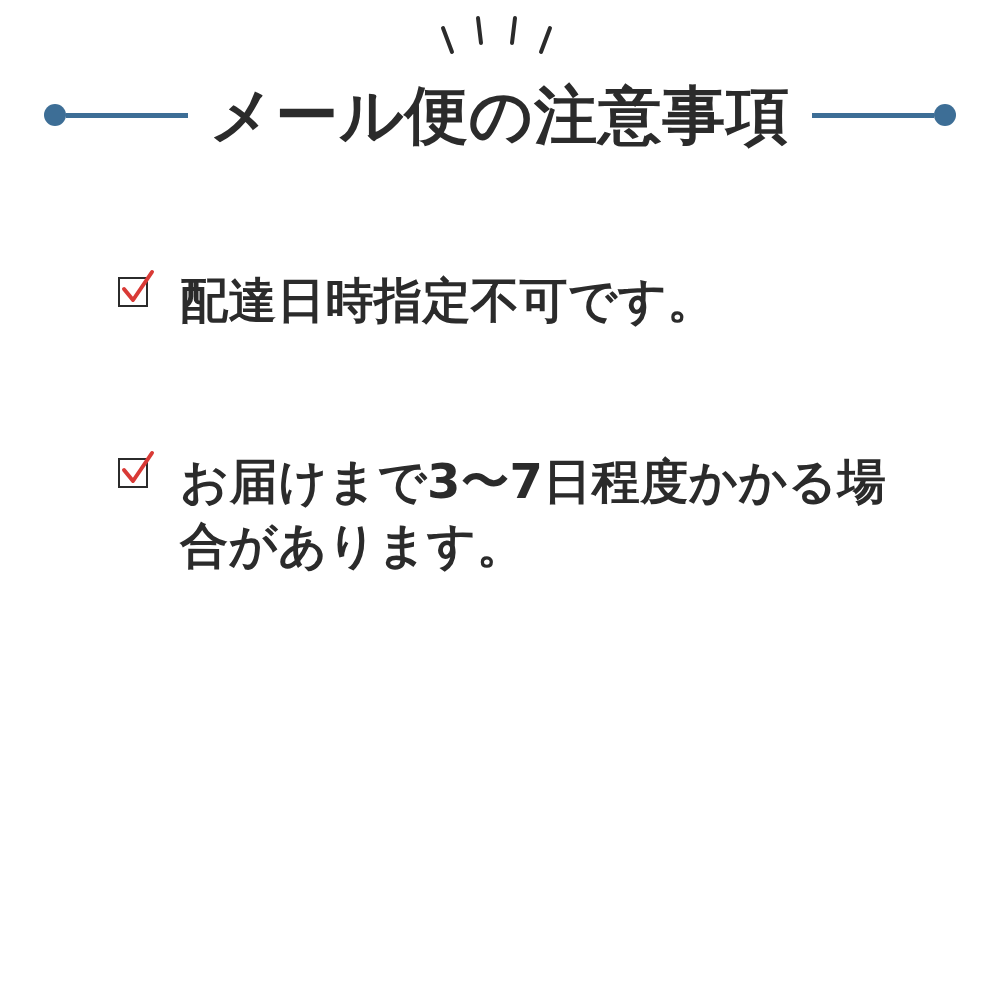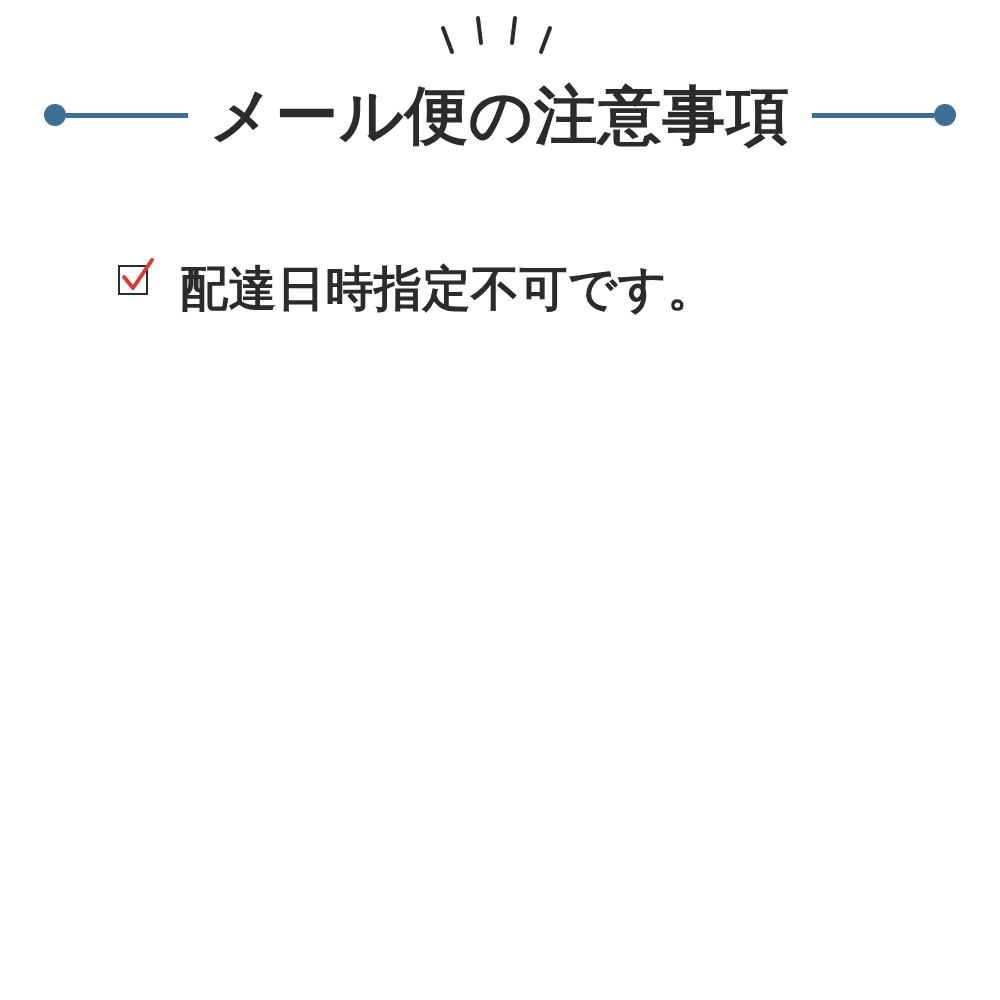--- a/index.html
+++ b/index.html
@@ -75,21 +75,21 @@
     letter-spacing: 1px;
     white-space: nowrap;
     padding: 0 16px;
     line-height: 1;
   }
 
   
   .notes {
     position: absolute;
     left: 118px;
-    top: 257px;
+    top: 269px;
     width: 800px;
   }
   .note-item {
     display: flex;
     align-items: flex-start;
     margin-bottom: 118px;
   }
   .note-item:last-child { margin-bottom: 0; }
 
   .checkbox {
@@ -159,15 +159,24 @@
       <span class="checkbox">
         <span class="box"></span>
         <svg viewBox="0 0 40 42" aria-hidden="true">
           <polyline points="8,20 17,31 36,3" fill="none" stroke="#d93a36" stroke-width="4" stroke-linecap="round" stroke-linejoin="round"></polyline>
         </svg>
       </span>
       <span class="note-text">配達日時指定不可です。</span>
     </div>
 
 
+    <div class="note-item">
+      <span class="checkbox">
+        <span class="box"></span>
+        <svg viewBox="0 0 40 42" aria-hidden="true">
+          <polyline points="8,20 17,31 36,3" fill="none" stroke="#d93a36" stroke-width="4" stroke-linecap="round" stroke-linejoin="round"></polyline>
+        </svg>
+      </span>
+      <span class="note-text">お届けまで3〜7日程度かかる場合があります。</span>
+    </div>
 
   </div>
 </div>
 
 </body></html>

